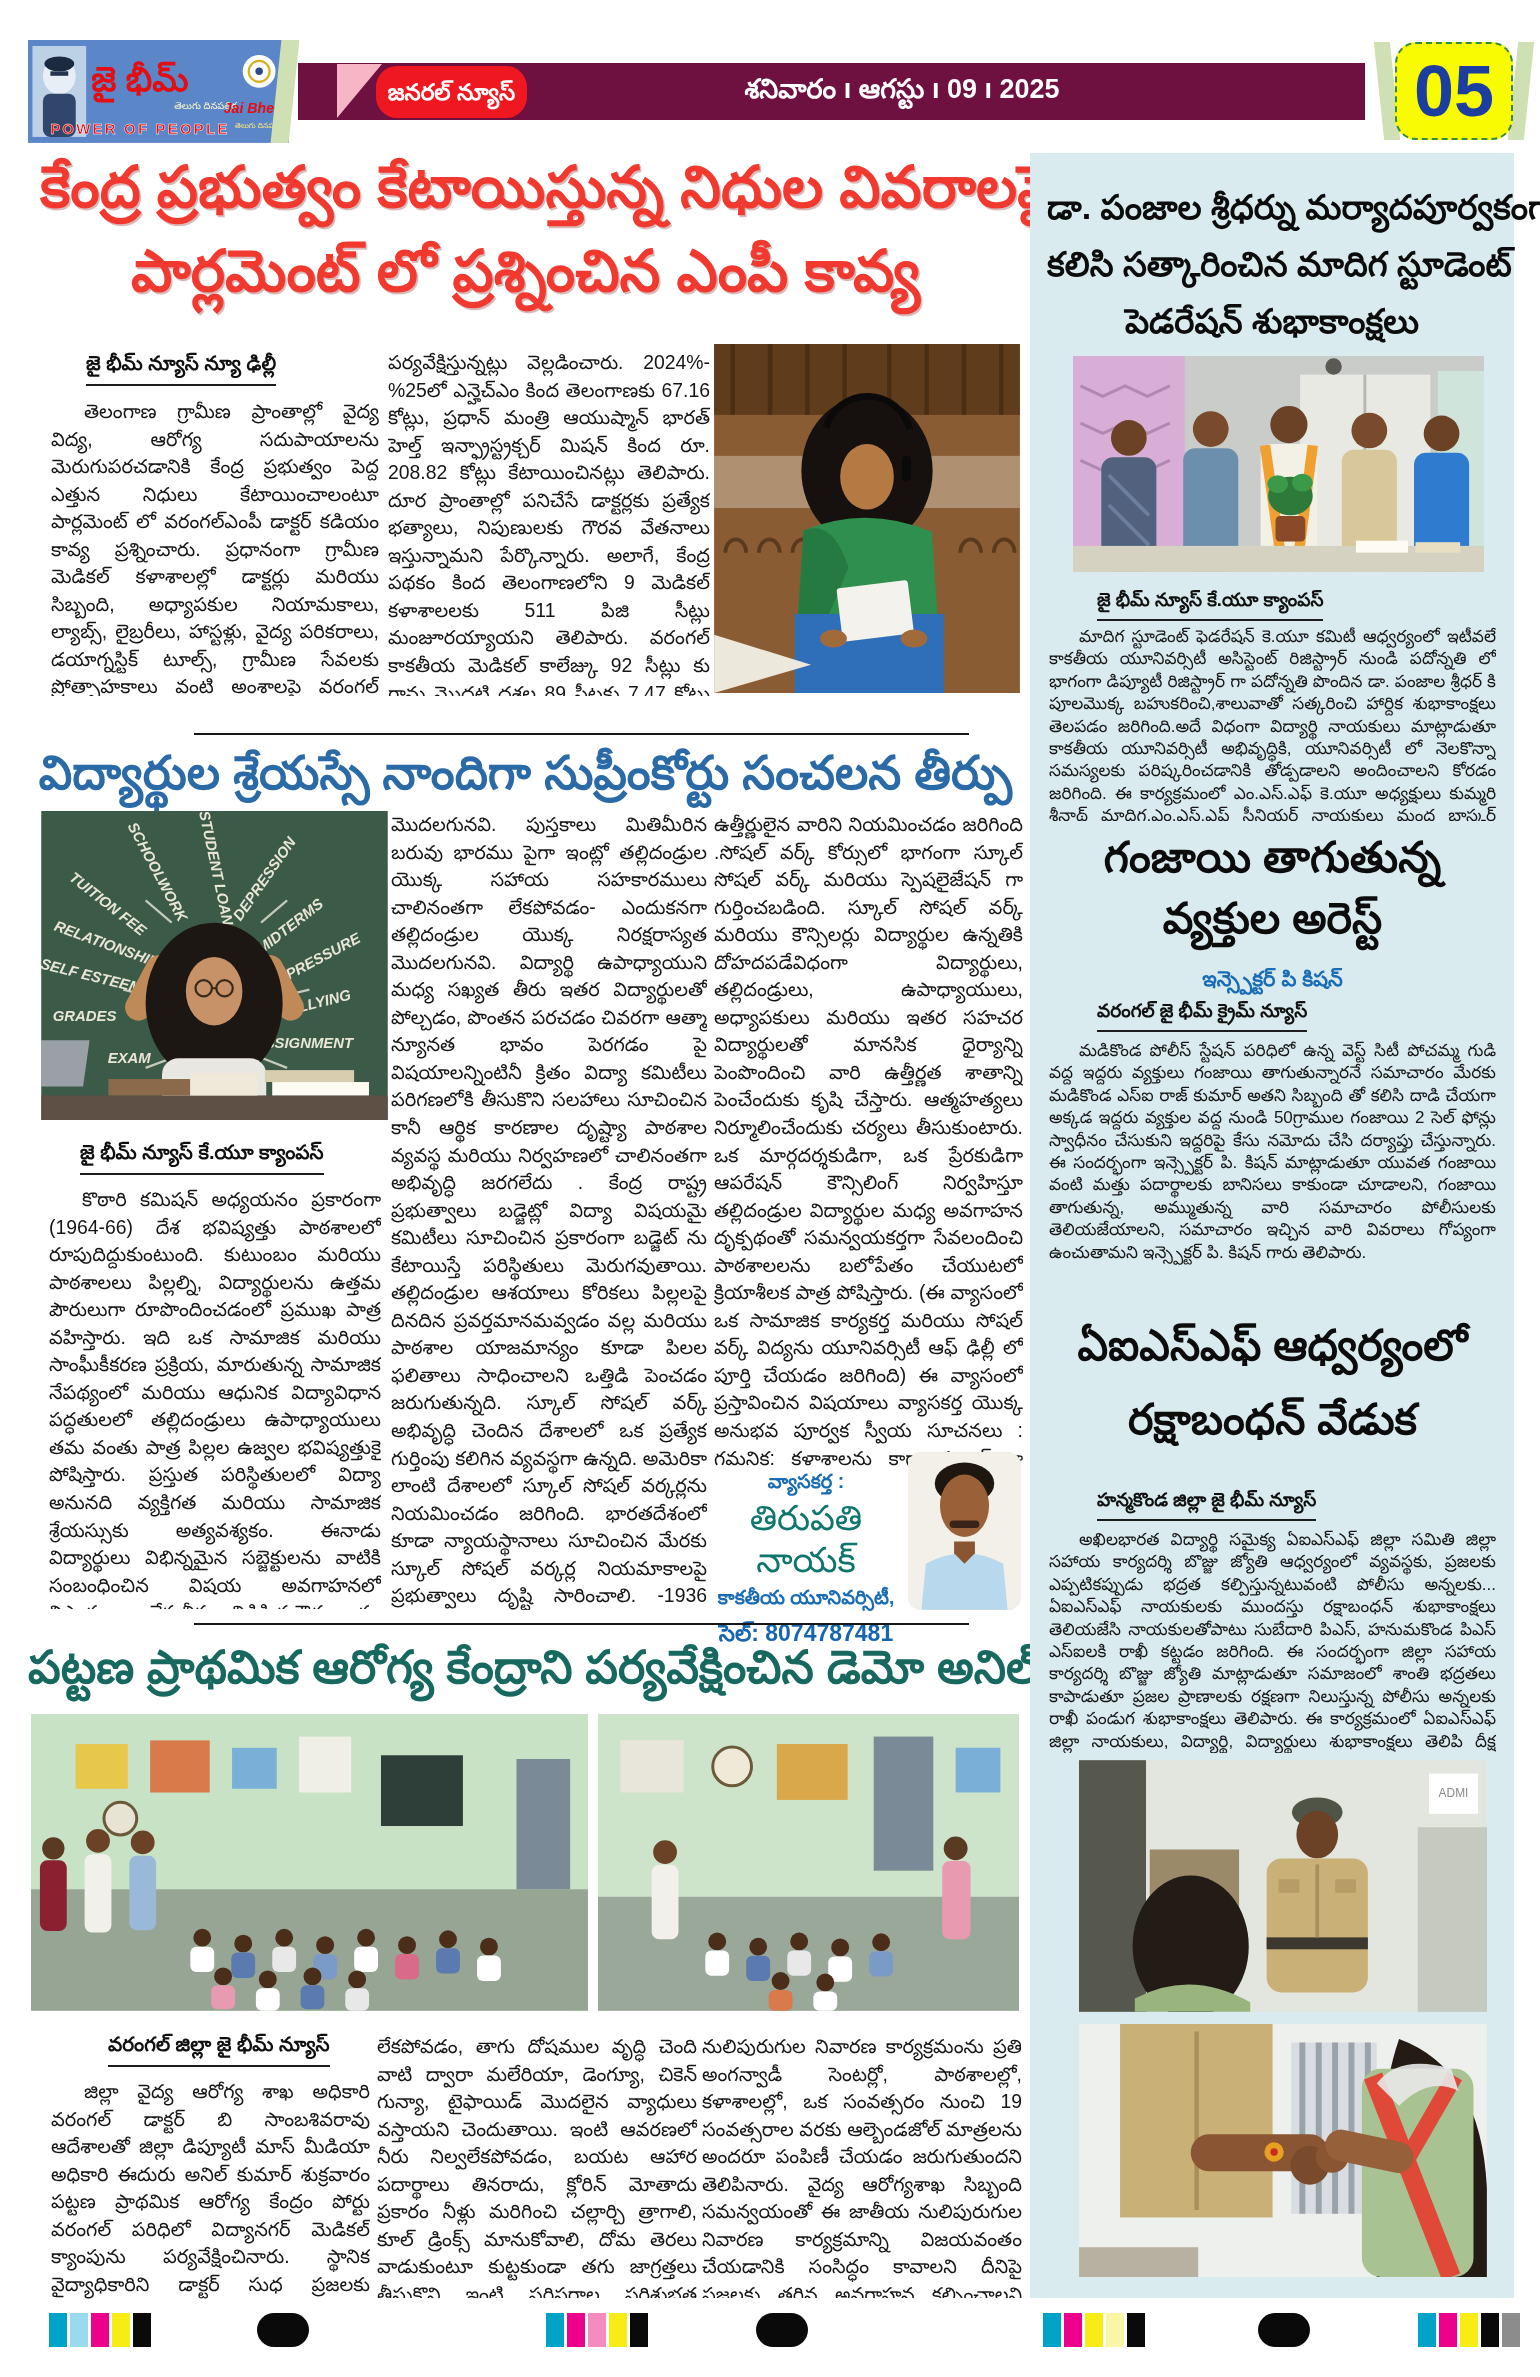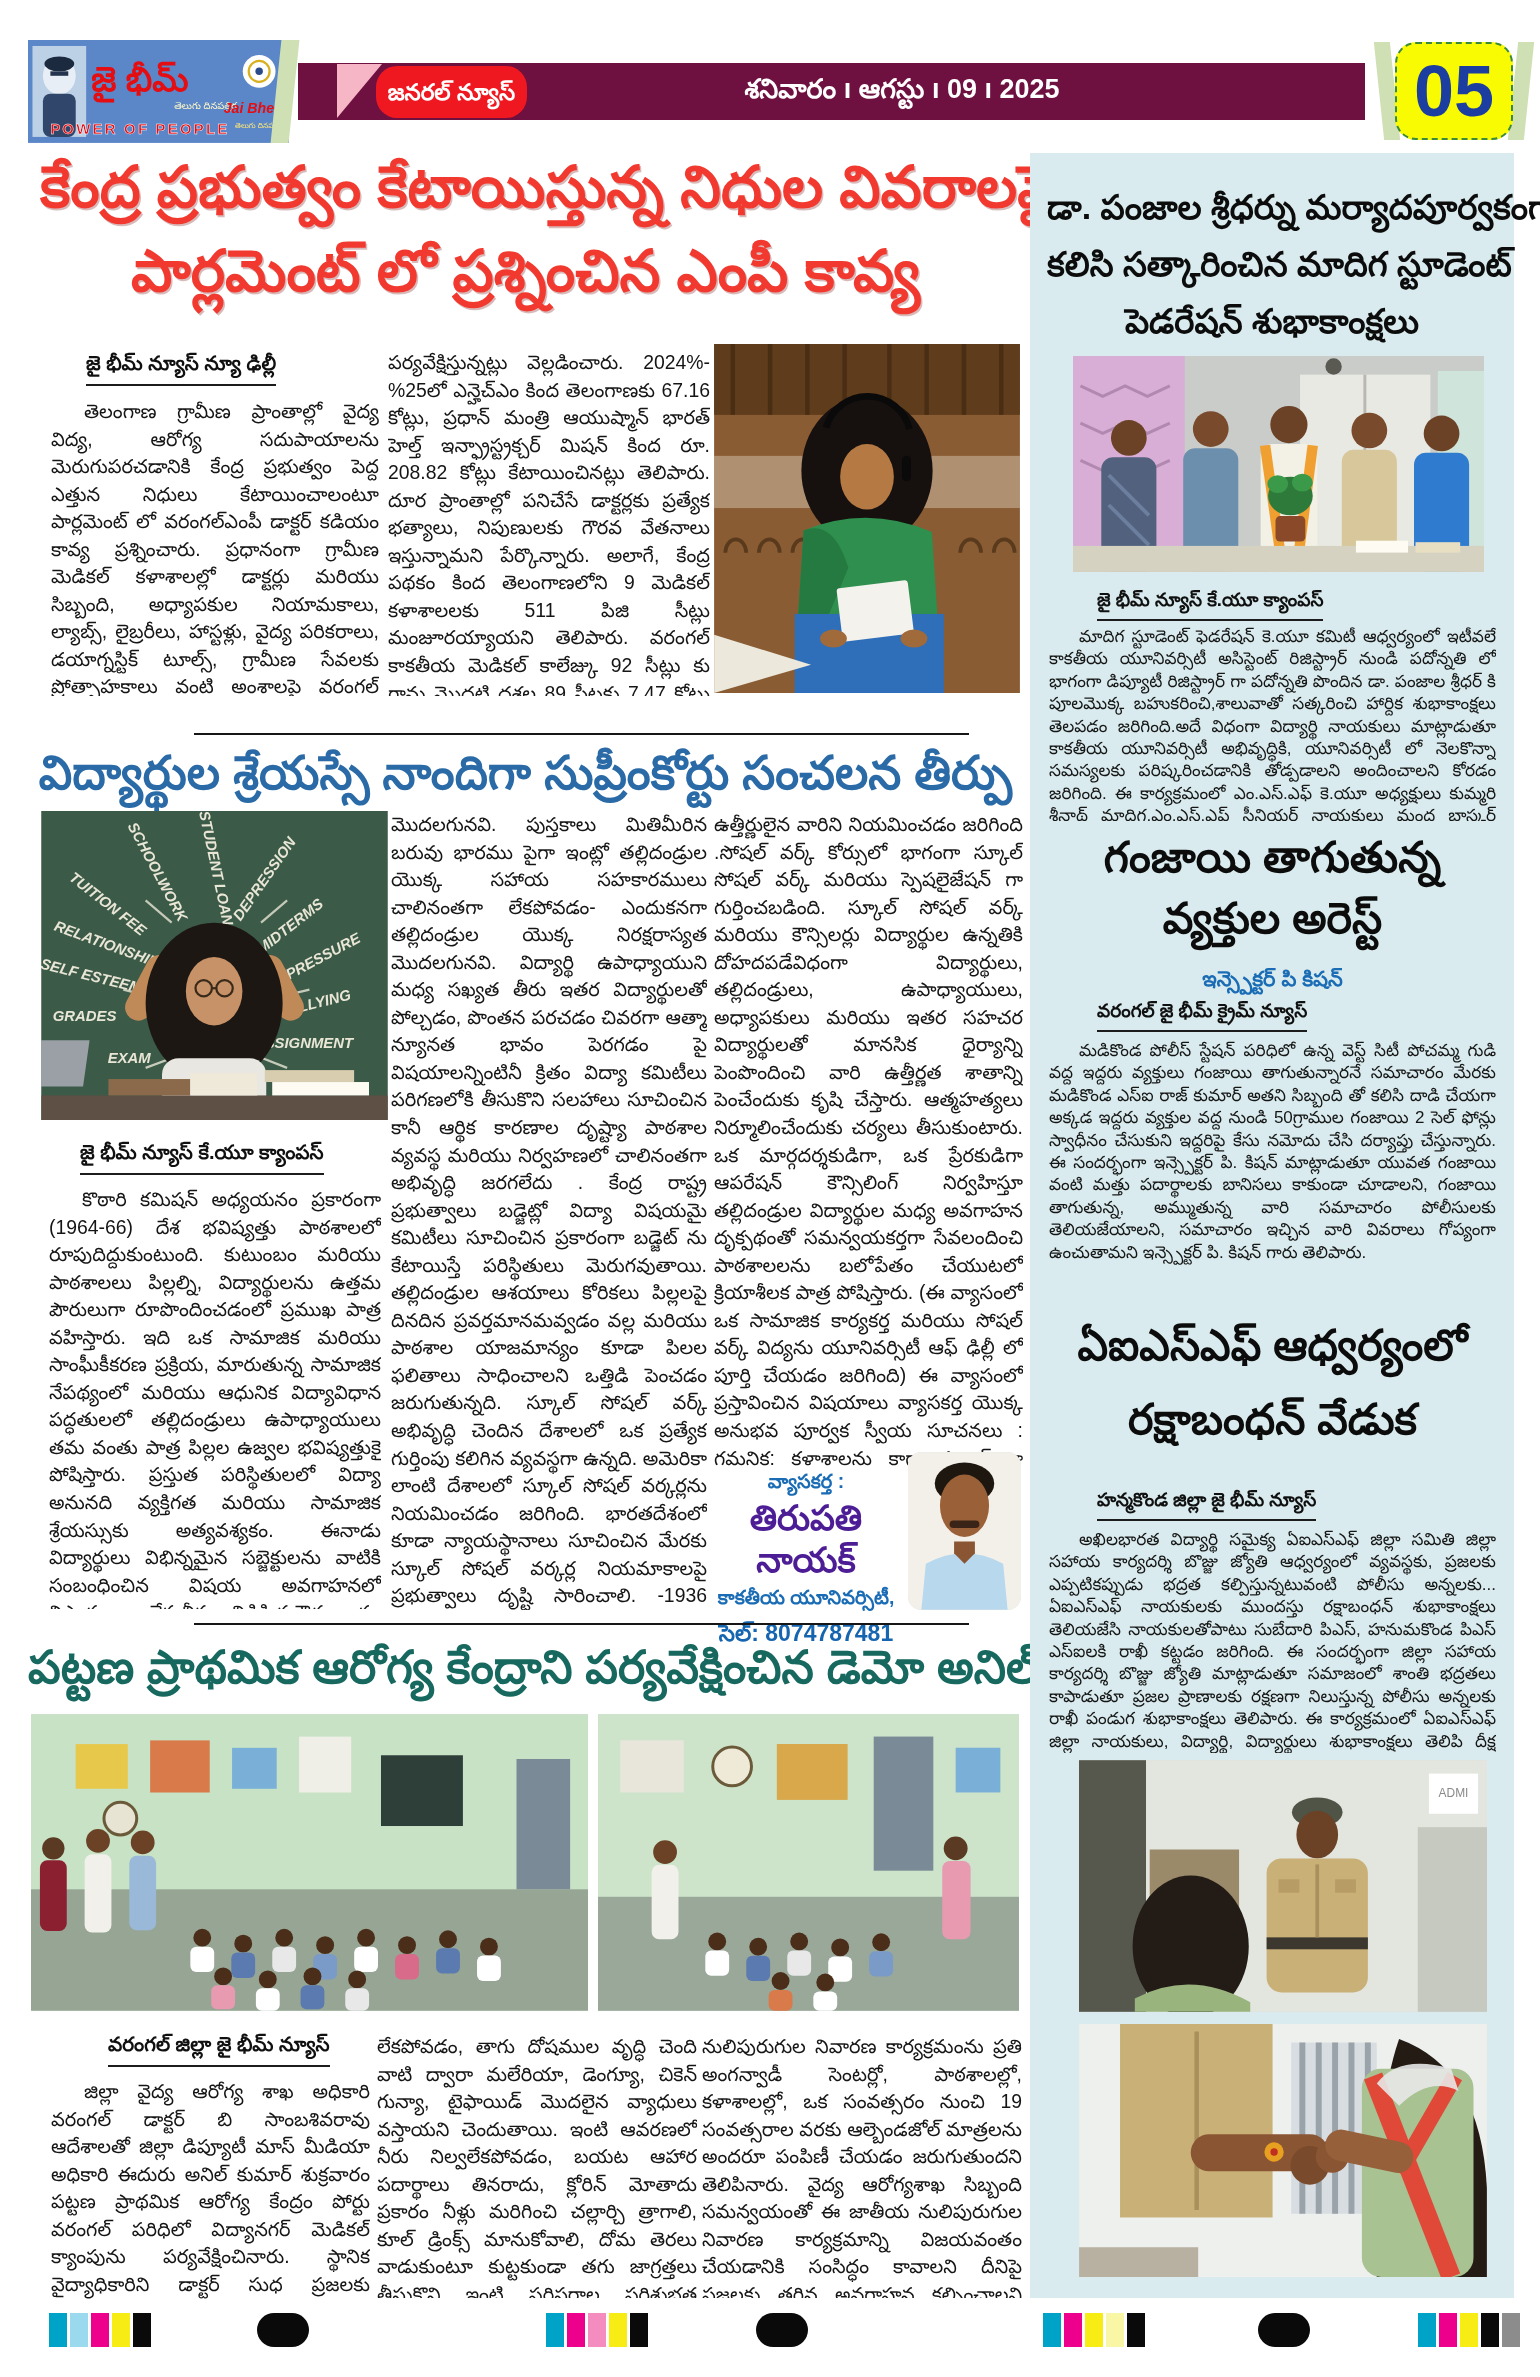--- a/index.html
+++ b/index.html
@@ -18,21 +18,21 @@
   .h-black-md{color:#0c0c0c;font-weight:bold;font-size:34px;line-height:57px;}
   .subhead-blue{color:#1a6cb5;font-weight:bold;font-size:21px;}
   .panel{background:#d9ebee;}
   .photo{position:absolute;overflow:hidden;background:#ddd;}
   .photo svg{display:block;width:100%;height:100%;}
   .rule{position:absolute;background:#161616;height:2.2px;}
   .regbar{display:inline-block;width:18px;height:34px;margin-right:3px;vertical-align:top;}
   .regoval{position:absolute;width:52px;height:34px;border-radius:17px;background:#0a0a0a;}
   .author-box{position:absolute;text-align:center;color:#1a6cb5;}
   .author-label{font-size:19.4px;font-weight:bold;}
-  .author-name{font-size:35px;font-weight:bold;color:#4c1d95;line-height:42px;}
+  .author-name{font-size:35px;font-weight:normal;color:#0f766e;line-height:42px;}
   .author-org{font-size:19.4px;font-weight:bold;margin-top:4.5px;}
   .author-phone{font-size:23px;font-weight:bold;margin-top:7px;color:#1565b0;}
 </style>
 </head>
 <body>
 
 <div class="page">
 
   <div class="abs" style="left:28px;top:40px;width:261px;height:103px;">
     <svg viewBox="0 0 350 138">

